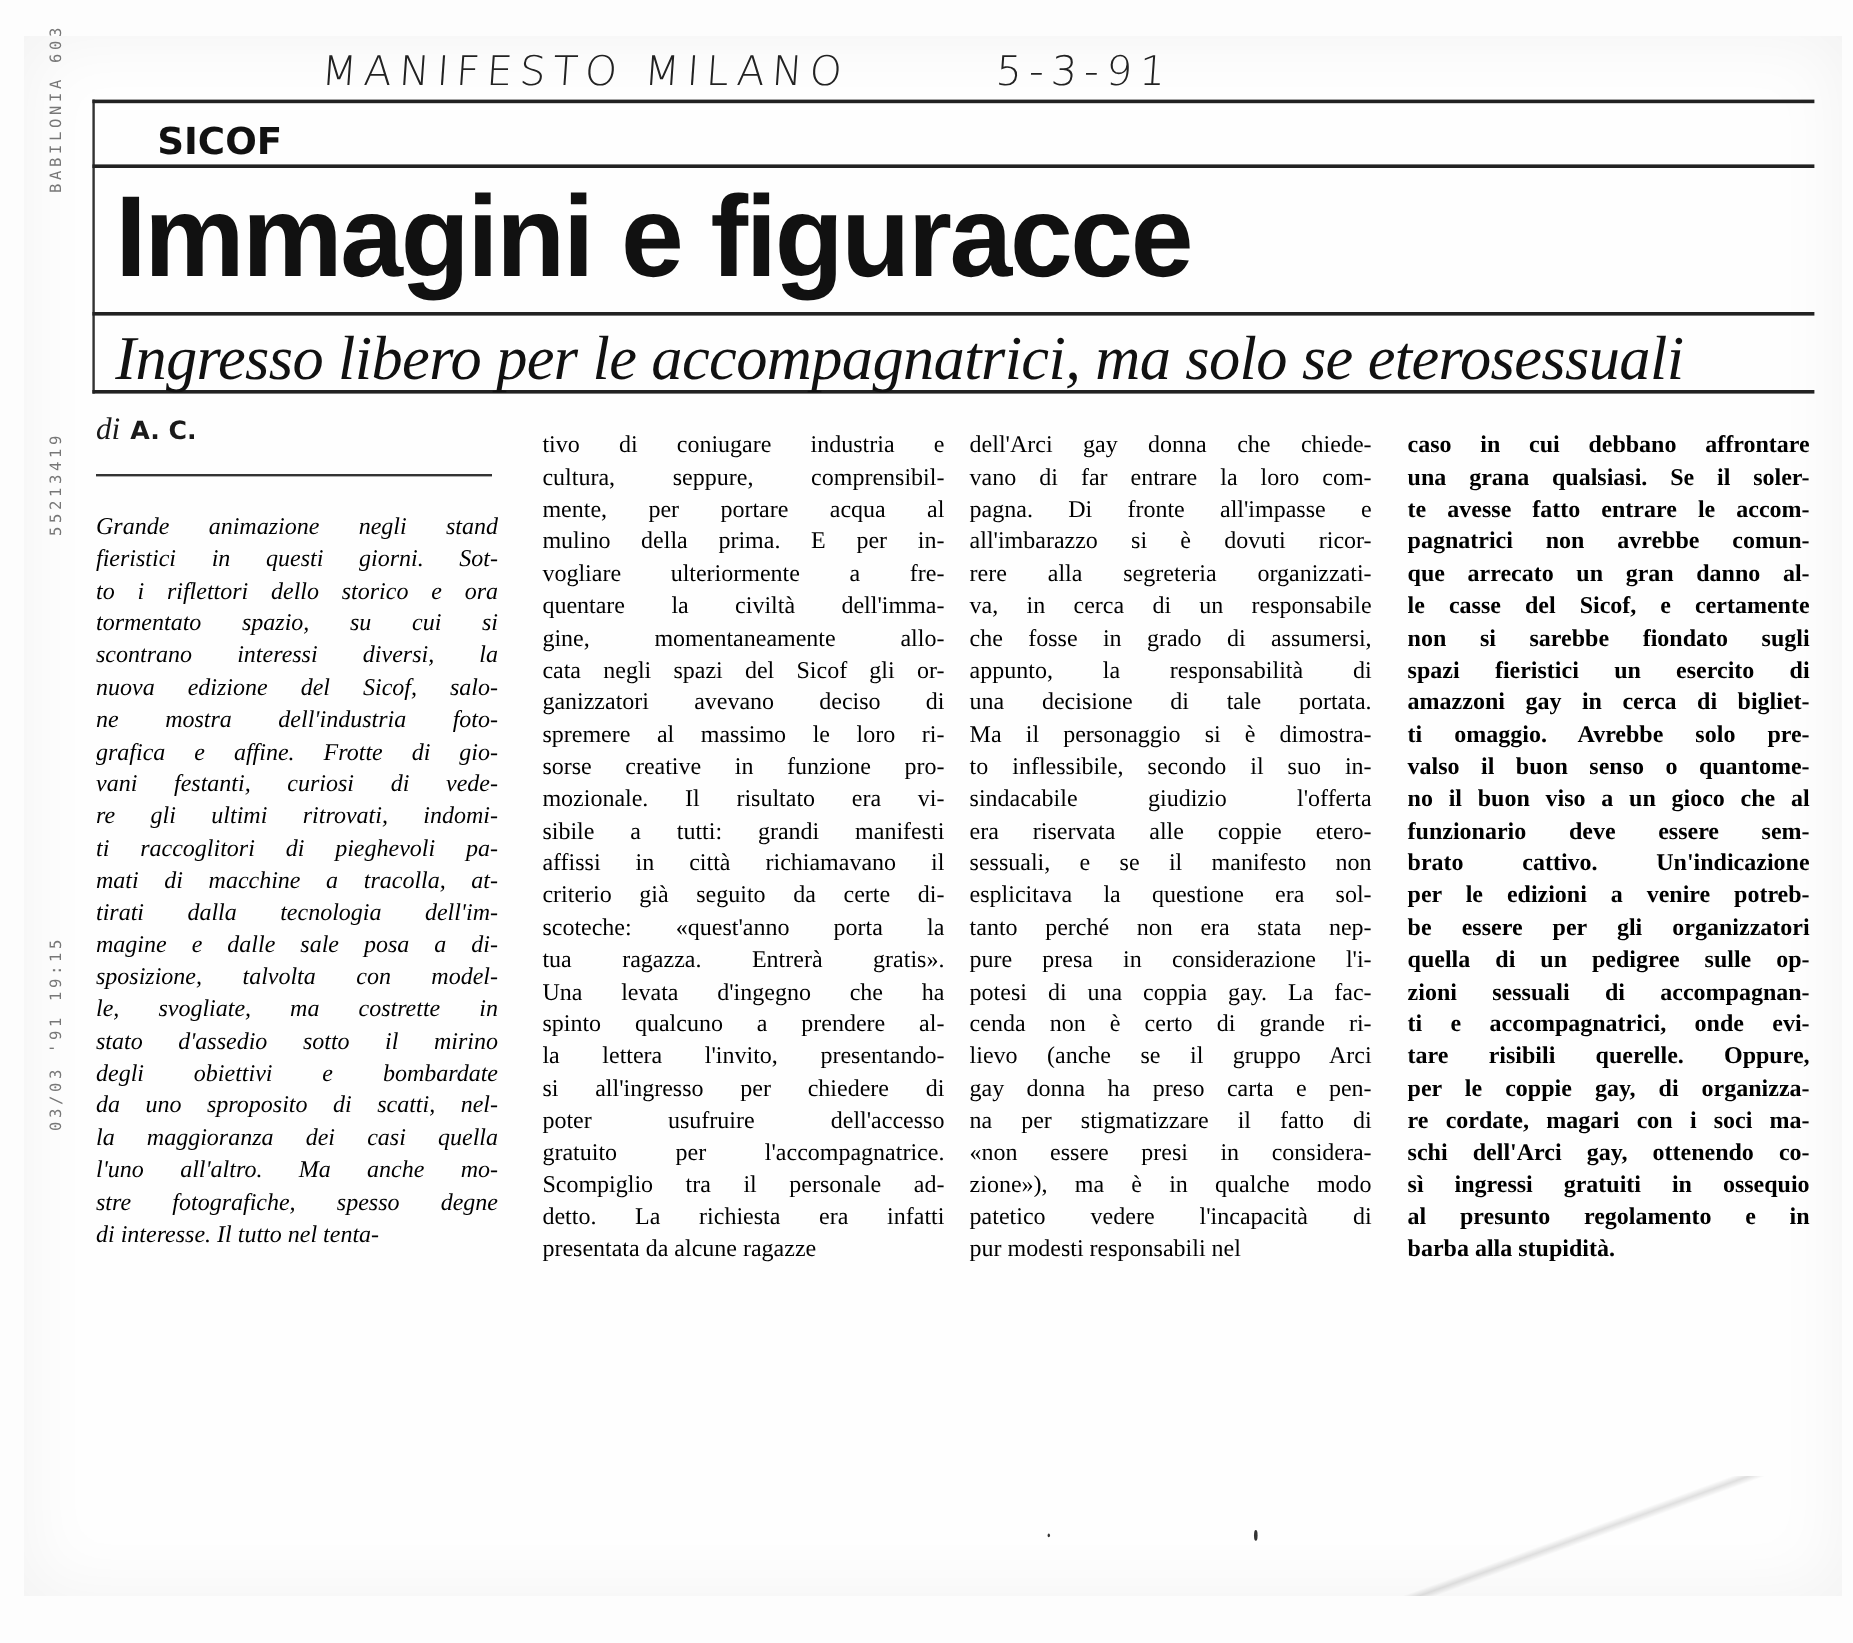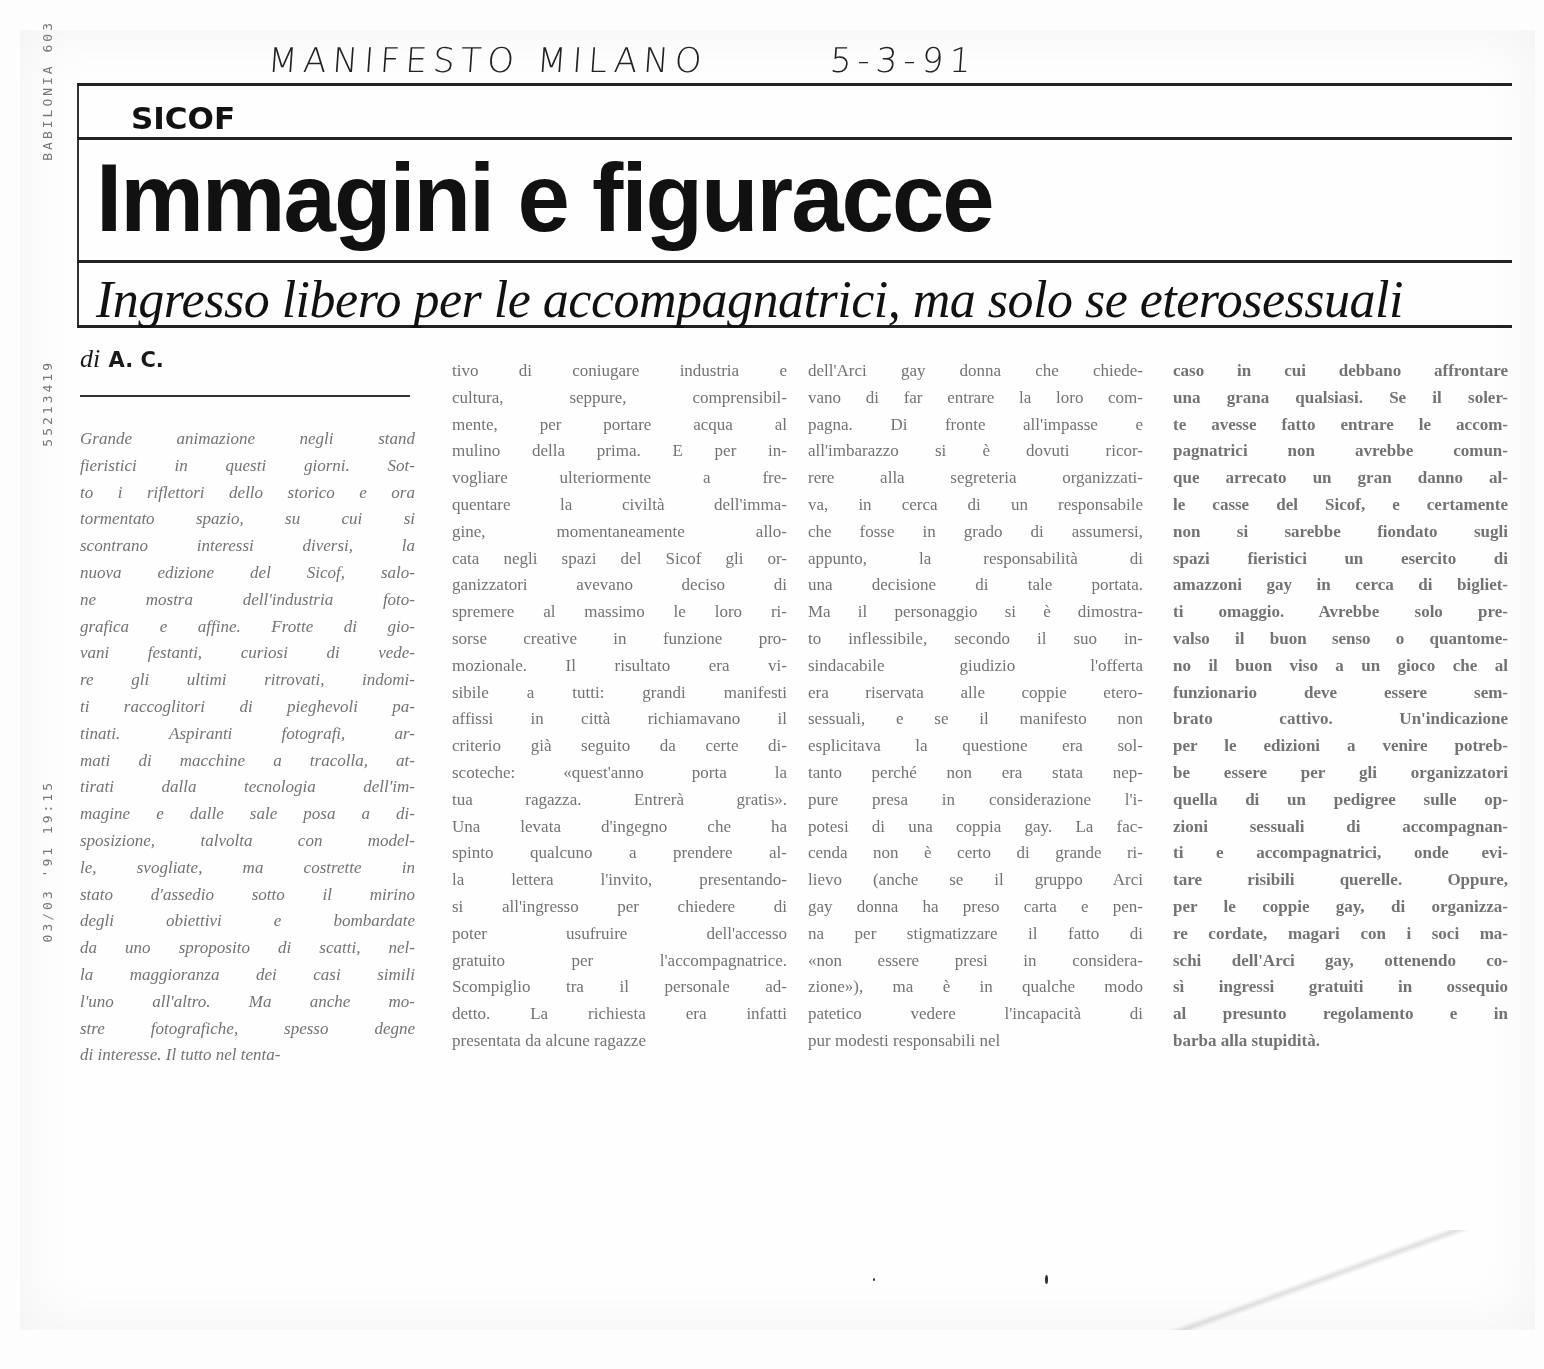--- a/index.html
+++ b/index.html
@@ -20,21 +20,21 @@
   .headline{position:absolute;left:96px;top:150px;font-family:"Liberation Sans","DejaVu Sans",sans-serif;
             font-weight:900;font-size:96px;color:#111;letter-spacing:-2px;transform:scaleX(0.98);
             transform-origin:left;line-height:1;}
   .subhead{position:absolute;left:96px;top:270px;font-family:"Liberation Serif","DejaVu Serif",serif;
            font-style:italic;font-size:52px;color:#111;letter-spacing:-0.5px;}
   .byline{position:absolute;left:80px;top:343px;font-size:26px;}
   .byline .di{font-style:italic;font-family:"Liberation Serif",serif;}
   .byline .author{font-family:"DejaVu Sans",sans-serif;font-weight:900;font-size:21px;}
   .byline-rule{position:absolute;left:80px;top:395px;width:330px;height:2px;background:#333;}
   .col{position:absolute;top:410px;width:335px;font-family:"Liberation Serif","DejaVu Serif",serif;
-       font-size:17px;line-height:26.8px;text-align:justify;color:#737373;}
+       font-size:20px;line-height:26.8px;text-align:justify;color:#000000;}
   .col.first{top:410px;}
   .col .ln{display:block;white-space:nowrap;text-align:justify;text-align-last:justify;height:26.8px;}
   .col .ln.last{text-align-last:left;}
   .speck{position:absolute;background:#333;border-radius:50%;}
   .fold{position:absolute;background:linear-gradient(160deg,transparent 48%,rgba(0,0,0,0.12) 50%,transparent 52%);}
 </style>
 </head>
 <body>
 
 <div class="paper"></div>
@@ -69,30 +69,29 @@
     <span class="ln">fieristici in questi giorni. Sot-</span>
     <span class="ln">to i riflettori dello storico e ora</span>
     <span class="ln">tormentato spazio, su cui si</span>
     <span class="ln">scontrano interessi diversi, la</span>
     <span class="ln">nuova edizione del Sicof, salo-</span>
     <span class="ln">ne mostra dell'industria foto-</span>
     <span class="ln">grafica e affine. Frotte di gio-</span>
     <span class="ln">vani festanti, curiosi di vede-</span>
     <span class="ln">re gli ultimi ritrovati, indomi-</span>
     <span class="ln">ti raccoglitori di pieghevoli pa-</span>
-    <span class="ln">tinati. Aspiranti fotografi, ar-</span>
     <span class="ln">mati di macchine a tracolla, at-</span>
     <span class="ln">tirati dalla tecnologia dell'im-</span>
     <span class="ln">magine e dalle sale posa a di-</span>
     <span class="ln">sposizione, talvolta con model-</span>
     <span class="ln">le, svogliate, ma costrette in</span>
     <span class="ln">stato d'assedio sotto il mirino</span>
     <span class="ln">degli obiettivi e bombardate</span>
     <span class="ln">da uno sproposito di scatti, nel-</span>
-    <span class="ln">la maggioranza dei casi simili</span>
+    <span class="ln">la maggioranza dei casi quella</span>
     <span class="ln">l'uno all'altro. Ma anche mo-</span>
     <span class="ln">stre fotografiche, spesso degne</span>
     <span class="ln last">di interesse. Il tutto nel tenta-</span>
   </div>
 <div class="col" style="left:452px;top:358px;">
     <span class="ln">tivo di coniugare industria e</span>
     <span class="ln">cultura, seppure, comprensibil-</span>
     <span class="ln">mente, per portare acqua al</span>
     <span class="ln">mulino della prima. E per in-</span>
     <span class="ln">vogliare ulteriormente a fre-</span>

